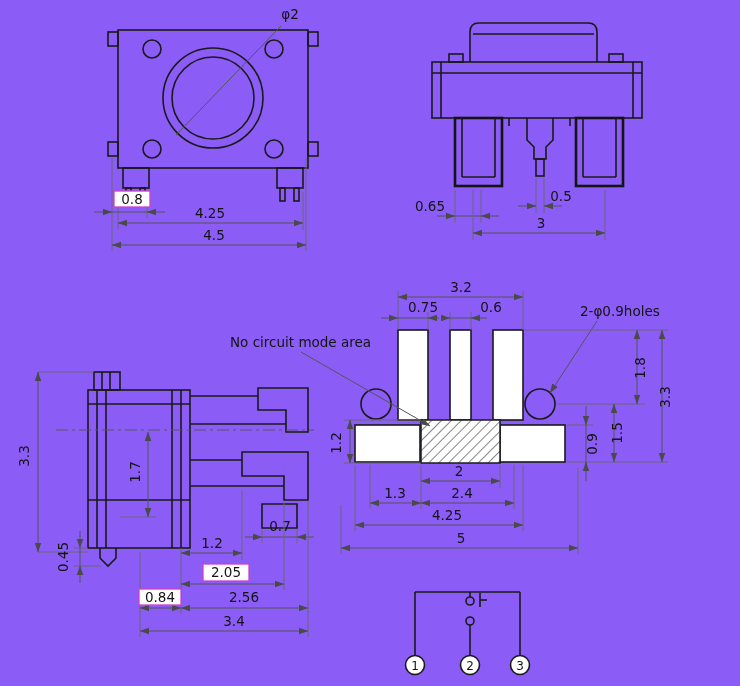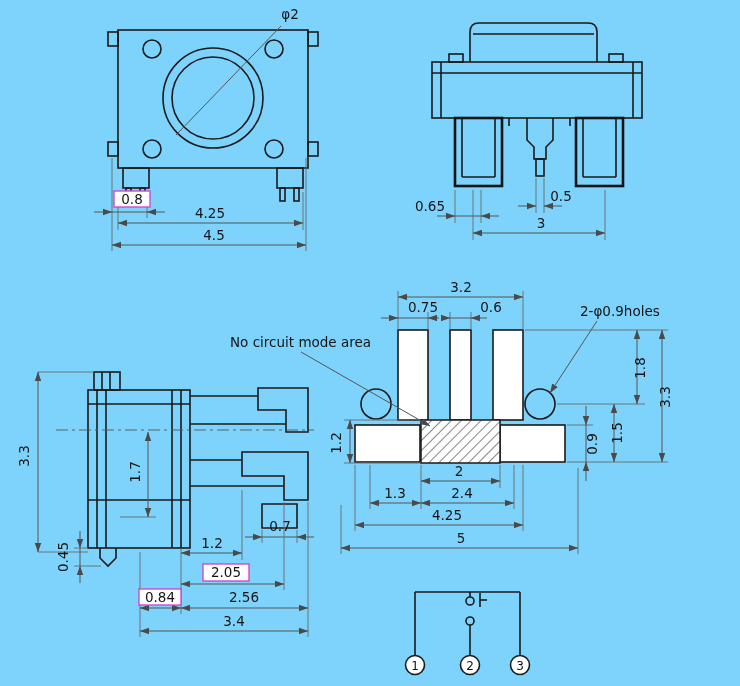--- a/index.html
+++ b/index.html
@@ -1,16 +1,16 @@
 <!DOCTYPE html>
 <html><head>
 <meta charset="utf-8">
 <style>
   html,body{margin:0;padding:0;background:#ffffff}
-  .stage{position:relative;width:740px;height:686px;background:#7dd3fc;overflow:hidden}
+  .stage{position:relative;width:740px;height:686px;background:#8b5cf6;overflow:hidden}
   svg{display:block;font-family:"DejaVu Sans",sans-serif}
   text{font-size:13.5px;fill:#141414;text-anchor:middle}
   .ts{text-anchor:start}
   .sm{font-size:12px}
   
   .o{stroke:#1a1a1a;stroke-width:1.6;fill:none;stroke-linejoin:miter}
   .o2{stroke:#141414;stroke-width:2.6;fill:none}
   .ow{stroke:#1a1a1a;stroke-width:1.6;fill:#ffffff}
   
   .d{stroke:#555555;stroke-width:1;fill:none}

